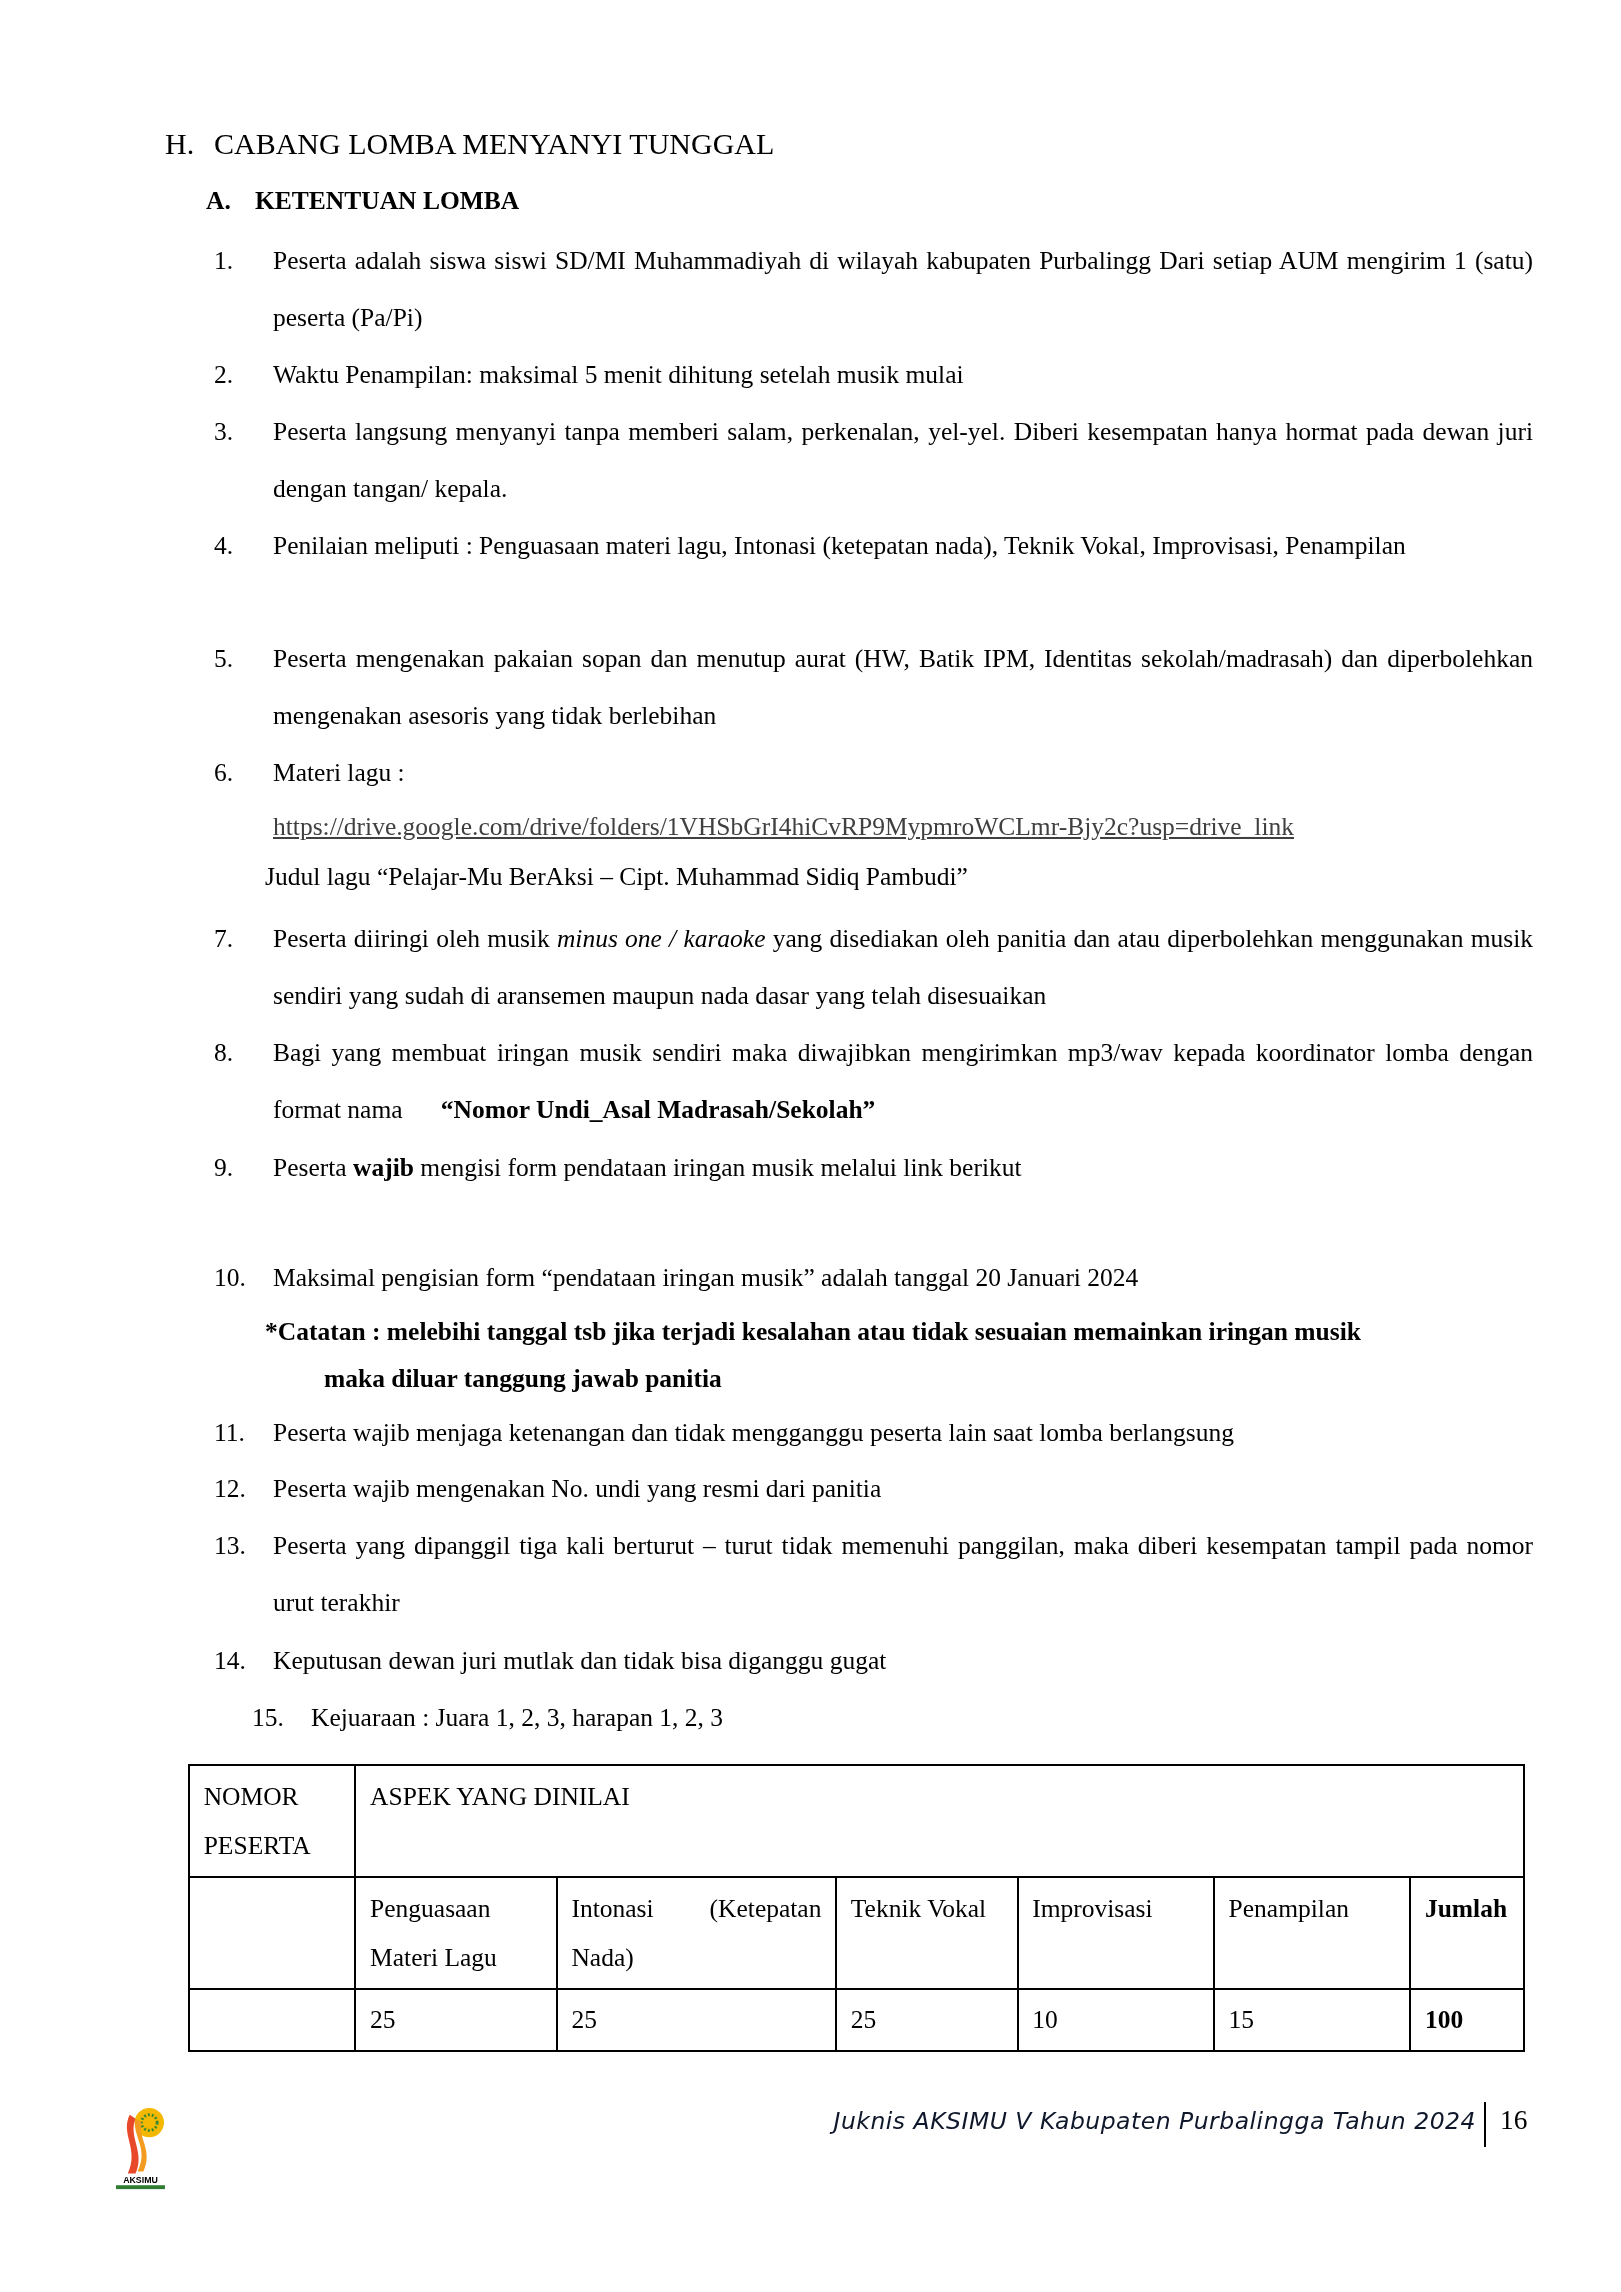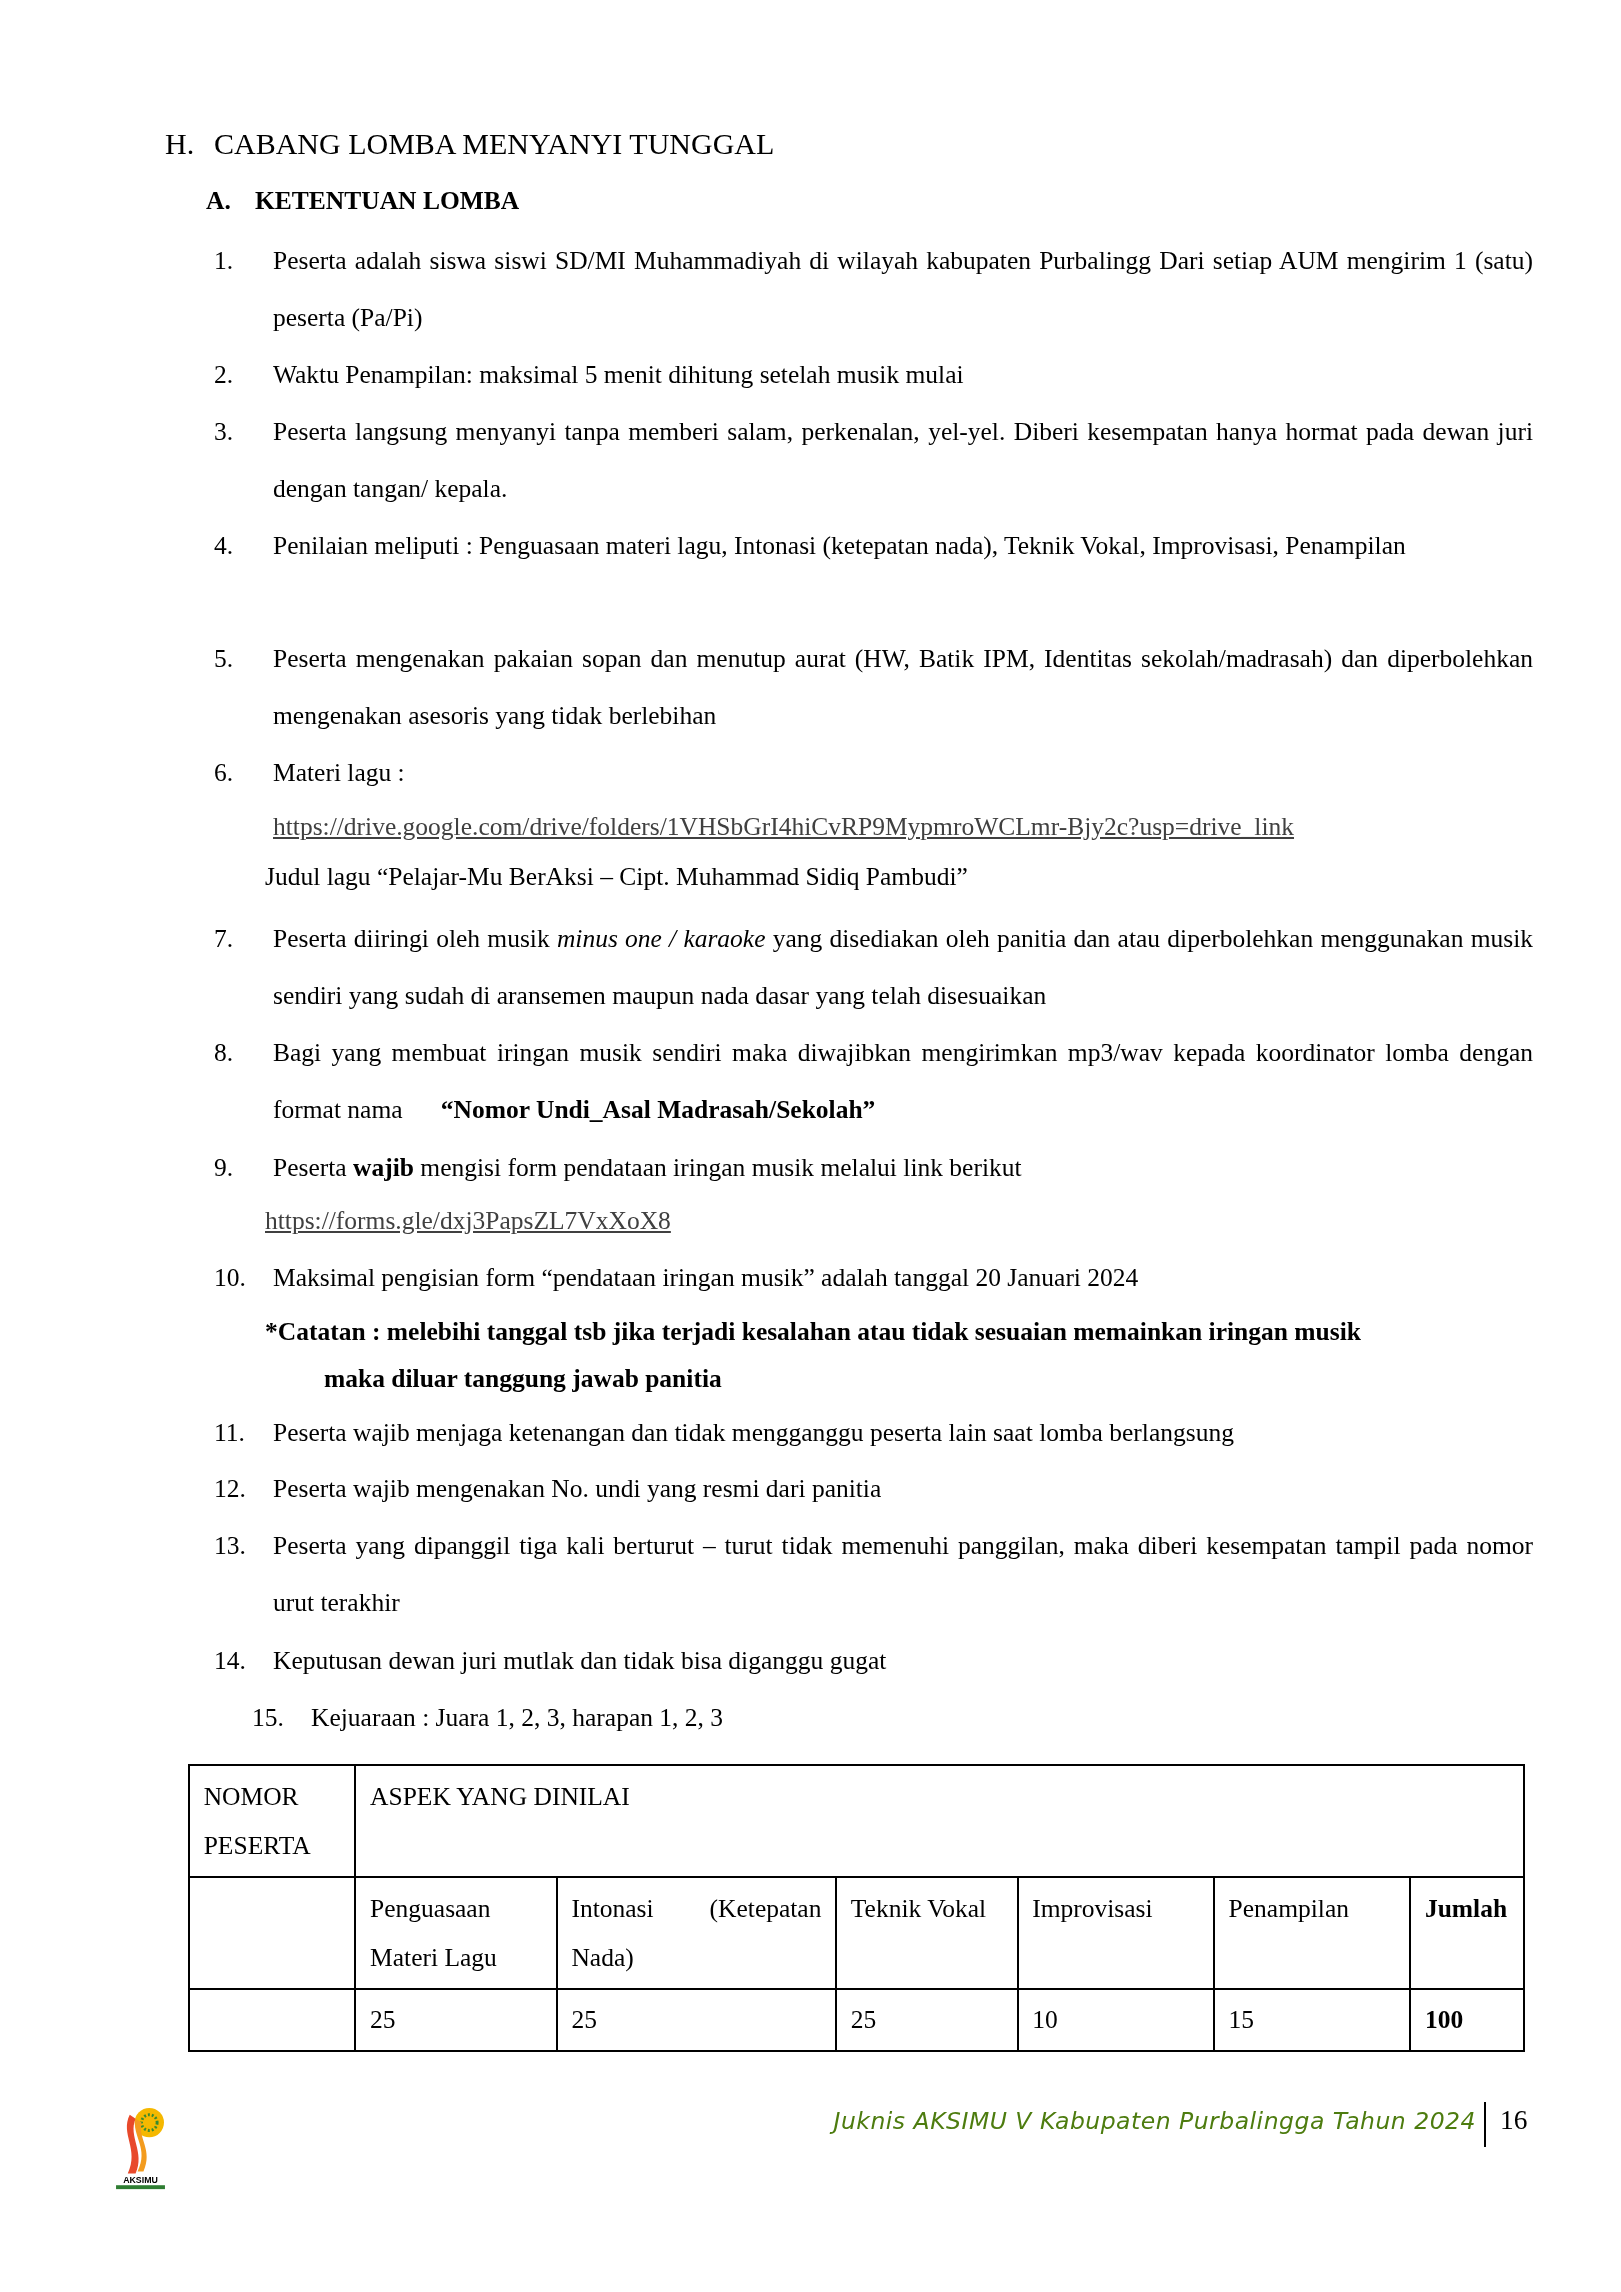--- a/index.html
+++ b/index.html
@@ -11,21 +11,21 @@
   .h2 { left:206px; top:186px; font-size:25.5px; font-weight:bold; }
   .h2 .num { display:inline-block; width:49px; }
   .item { position:absolute; left:214px; width:1319px; line-height:57px; }
   .item .n { position:absolute; left:0; top:0; }
   .item .t { margin-left:59px; text-align:justify; text-align-last:left; }
   a.link { color:#404040; text-decoration:underline; }
   .note { font-weight:bold; }
   table.score { position:absolute; left:188px; top:1764px; width:1337px; border-collapse:collapse; font-size:25.5px; }
   table.score td { border:2px solid #000; vertical-align:top; padding:5.9px 13.7px 5.9px 13.7px; line-height:49px; }
   .bold { font-weight:bold; }
-  .footer-text { right:145px; top:2107px; color:#4d7c0f; font-size:23.5px; font-style:italic; font-family:"DejaVu Sans", sans-serif; font-weight:200; letter-spacing:0.5px; }
+  .footer-text { right:145px; top:2107px; color:#0f172a; font-size:23.5px; font-style:italic; font-family:"DejaVu Sans", sans-serif; font-weight:200; letter-spacing:0.5px; }
   .footer-sep { left:1484px; top:2102px; width:2px; height:45px; background:#000; }
   .footer-page { left:1500px; top:2105px; font-size:27.4px; }
   .logo { left:110px; top:2105px; width:61px; height:90px; }
 </style>
 </head>
 <body>
 
 <div class="abs h1">
   <span class="num">H.</span><span>CABANG LOMBA MENYANYI TUNGGAL</span>
 </div>
@@ -72,21 +72,20 @@
 </div>
 
 <div class="item" style="top:1024px;">
   <span class="n">8.</span>
   <div class="t"><span>Bagi yang membuat iringan musik sendiri maka diwajibkan mengirimkan mp3/wav kepada koordinator lomba dengan format nama</span>&nbsp;&nbsp;&nbsp;&nbsp;&nbsp;&nbsp;<b>“Nomor Undi_Asal Madrasah/Sekolah”</b></div>
 </div>
 
 <div class="item" style="top:1139px;">
   <span class="n">9.</span>
   <div class="t"><span>Peserta </span><b>wajib</b><span> mengisi form pendataan iringan musik melalui link berikut</span></div>
-  <div style="margin-left:51px; line-height:49px;"><a class="link">https://forms.gle/dxj3PapsZL7VxXoX8</a></div>
 </div>
 
 <div class="item" style="top:1249px;">
   <span class="n">10.</span>
   <div class="t">Maksimal pengisian form “pendataan iringan musik” adalah tanggal 20 Januari 2024</div>
   <div class="note" style="margin-left:51px; line-height:51px;">*Catatan : melebihi tanggal tsb jika terjadi kesalahan atau tidak sesuaian memainkan iringan musik</div>
   <div class="note" style="margin-left:110px; line-height:43px;">maka diluar tanggung jawab panitia</div>
 </div>
 
 <div class="item" style="top:1404px;">

